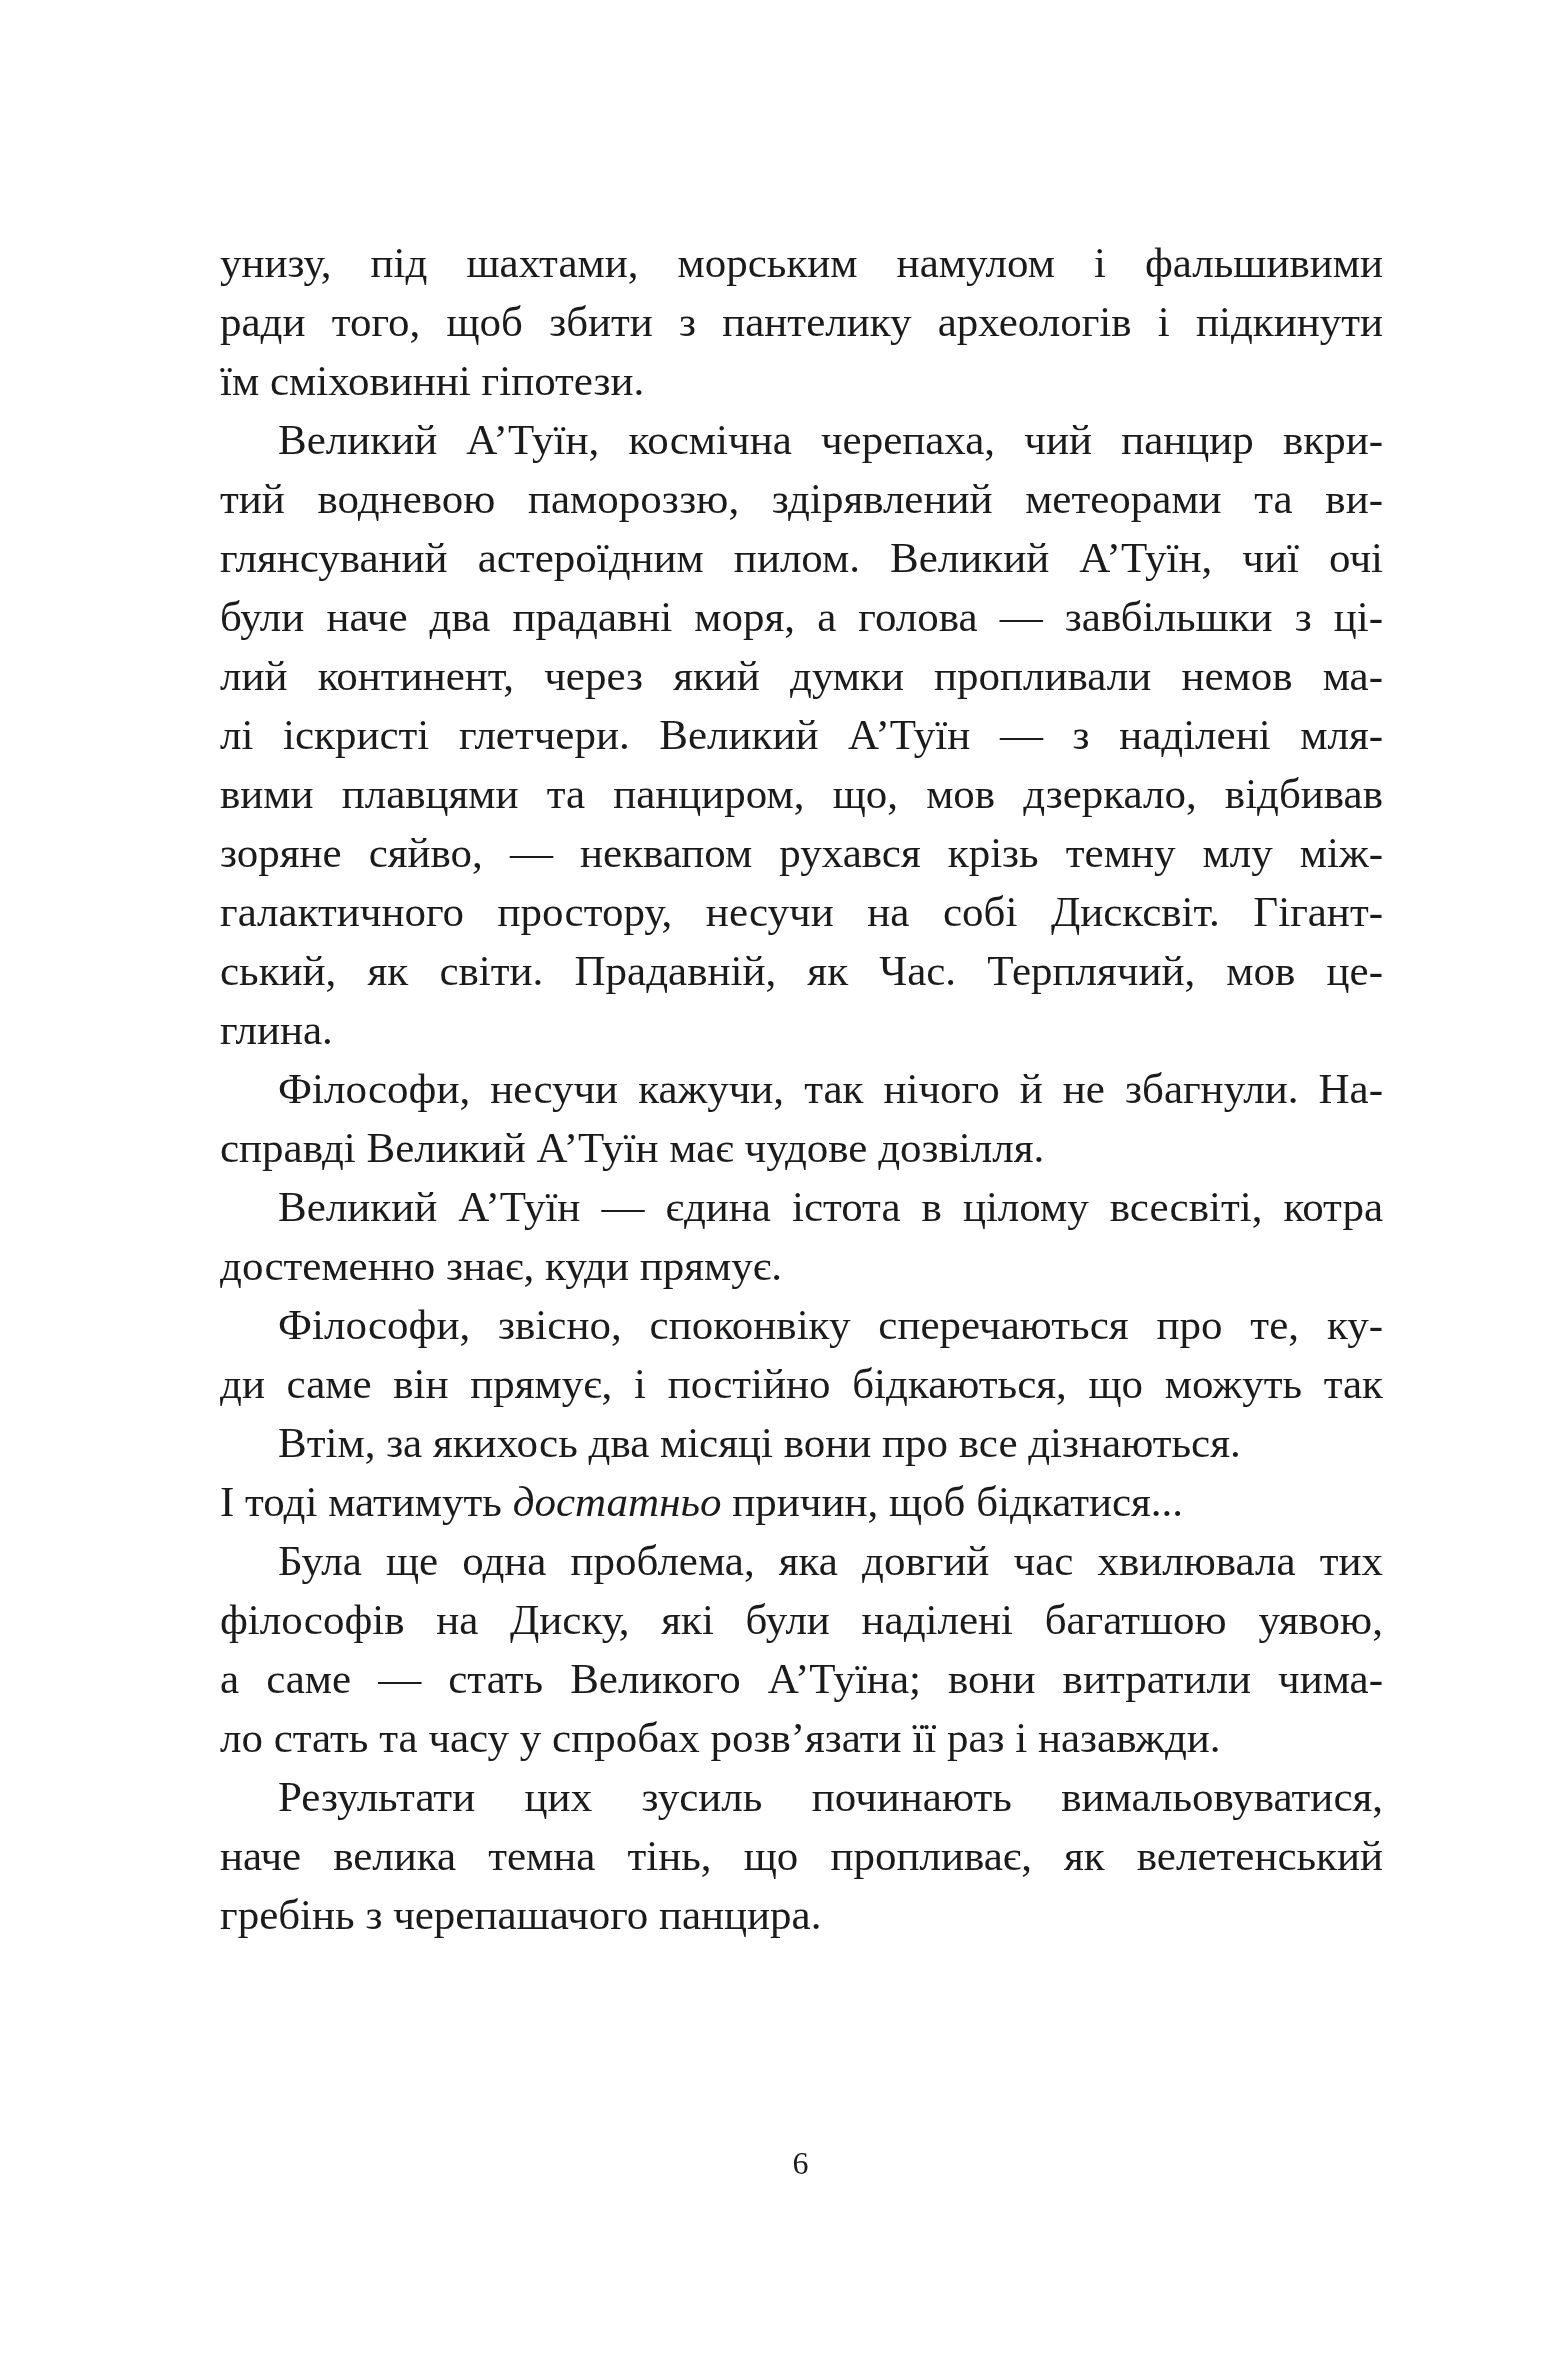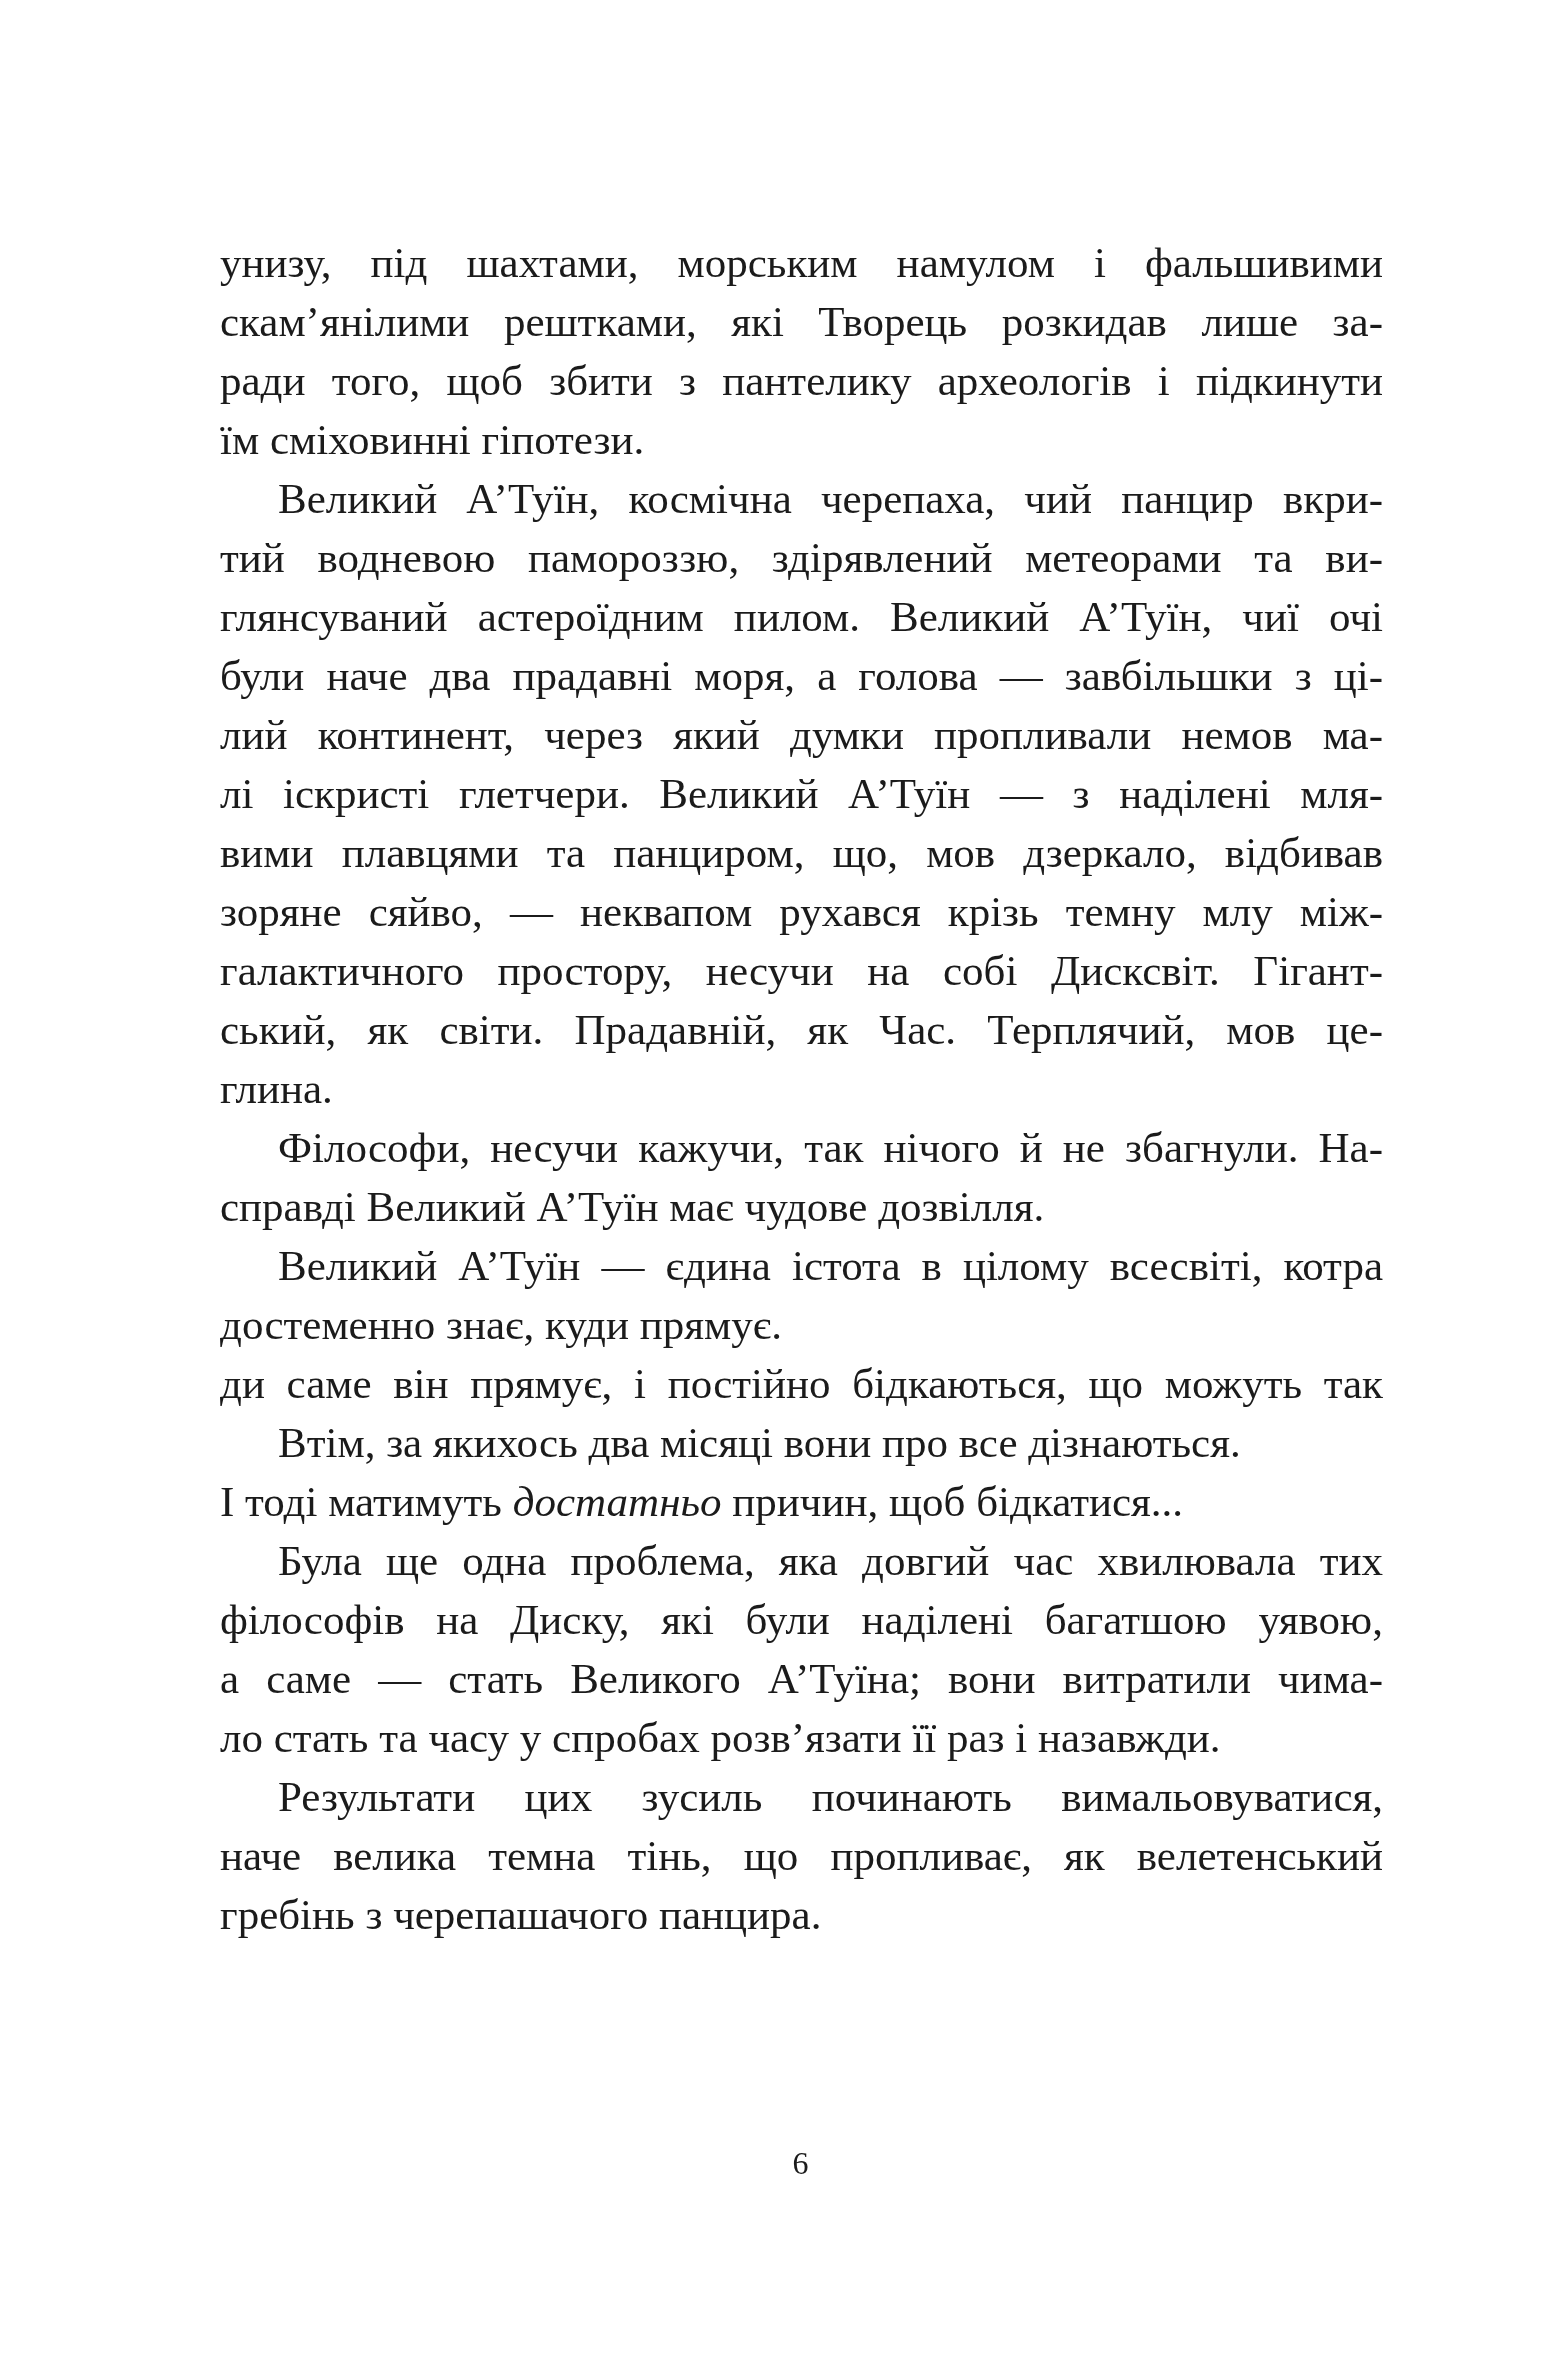--- a/index.html
+++ b/index.html
@@ -27,21 +27,20 @@
     font-size: 32px; line-height: 40px; color: #1b1b1b;
     padding-left: 24px; box-sizing: border-box;
   }
 </style>
 </head>
 <body>
 
 <div class="page">
   <div class="text-block">
     <span class="line">унизу, під шахтами, морським намулом і фальшивими</span>
-    <span class="line">скам’янілими рештками, які Творець розкидав лише за-</span>
     <span class="line">ради того, щоб збити з пантелику археологів і підкинути</span>
     <span class="line last">їм сміховинні гіпотези.</span>
 
     <span class="line indent">Великий А’Туїн, космічна черепаха, чий панцир вкри-</span>
     <span class="line">тий водневою памороззю, здірявлений метеорами та ви-</span>
     <span class="line">глянсуваний астероїдним пилом. Великий А’Туїн, чиї очі</span>
     <span class="line">були наче два прадавні моря, а голова — завбільшки з ці-</span>
     <span class="line">лий континент, через який думки пропливали немов ма-</span>
     <span class="line">лі іскристі глетчери. Великий А’Туїн — з наділені мля-</span>
     <span class="line">вими плавцями та панциром, що, мов дзеркало, відбивав</span>
@@ -49,20 +48,21 @@
     <span class="line">галактичного простору, несучи на собі Дисксвіт. Гігант-</span>
     <span class="line">ський, як світи. Прадавній, як Час. Терплячий, мов це-</span>
     <span class="line last">глина.</span>
 
     <span class="line indent">Філософи, несучи кажучи, так нічого й не збагнули. На-</span>
     <span class="line last">справді Великий А’Туїн має чудове дозвілля.</span>
 
     <span class="line indent">Великий А’Туїн — єдина істота в цілому всесвіті, котра</span>
     <span class="line last">достеменно знає, куди прямує.</span>
 
+    <span class="line indent">Філософи, звісно, споконвіку сперечаються про те, ку-</span>
     <span class="line">ди саме він прямує, і постійно бідкаються, що можуть так</span>
 
     <span class="line indent last">Втім, за якихось два місяці вони про все дізнаються.</span>
     <span class="line last"><span>І тоді матимуть </span><span class="it">достатньо</span><span> причин, щоб бідкатися...</span></span>
 
     <span class="line indent">Була ще одна проблема, яка довгий час хвилювала тих</span>
     <span class="line">філософів на Диску, які були наділені багатшою уявою,</span>
     <span class="line">а саме — стать Великого А’Туїна; вони витратили чима-</span>
     <span class="line last">ло стать та часу у спробах розв’язати її раз і назавжди.</span>
 

